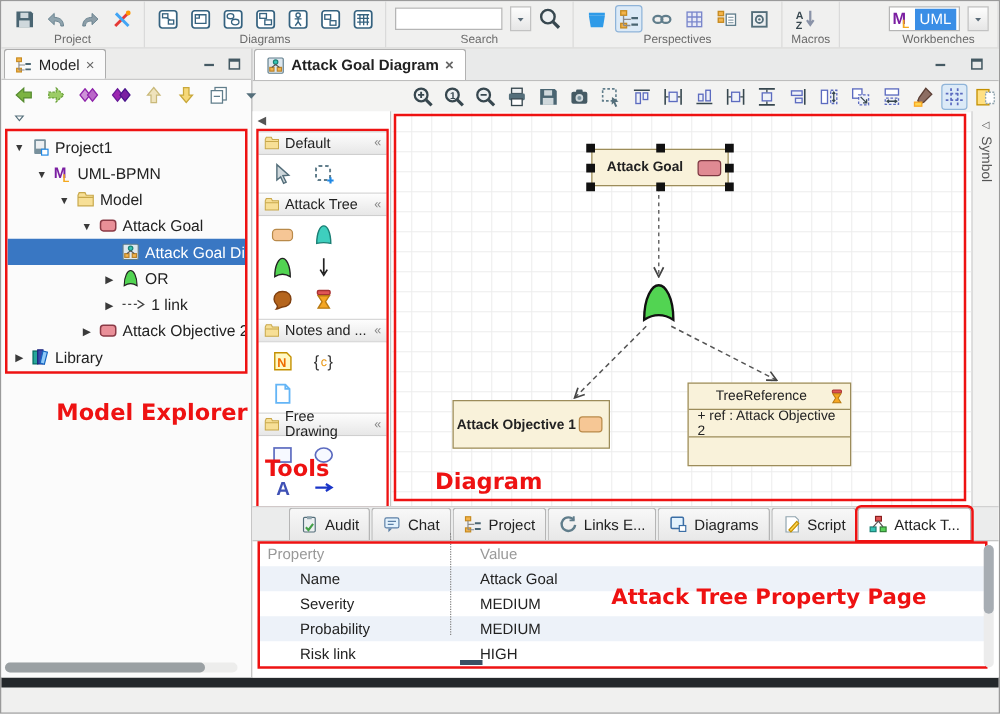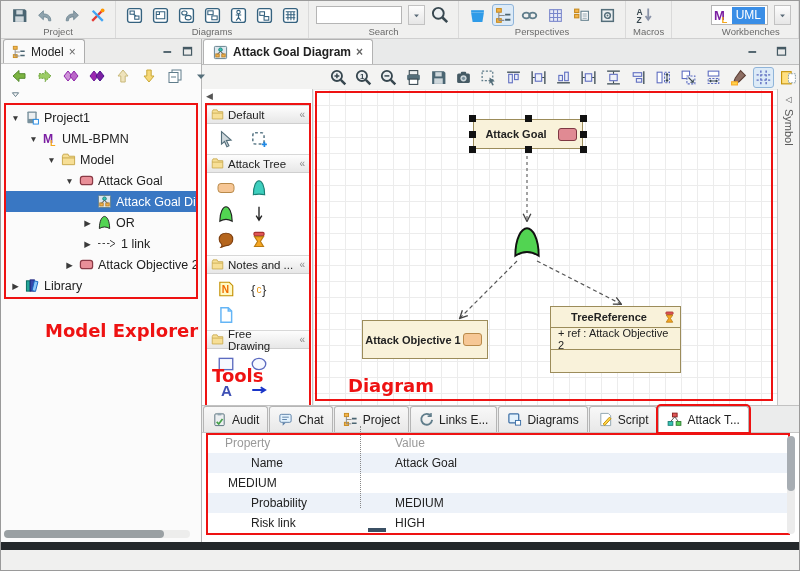--- a/index.html
+++ b/index.html
@@ -71,36 +71,36 @@
   .symbol-strip{width:22px;background:#f3f3f2;border-left:1px solid #c5c5c5;display:flex;flex-direction:column;align-items:center;padding-top:6px;gap:5px;flex:none;}
   .vtext{writing-mode:vertical-rl;font-size:11px;color:#555;}
 
   .node{position:absolute;background:var(--nodefill);border:1px solid var(--nodeborder);display:flex;align-items:center;font-size:11px;font-weight:bold;}
   .node .nlabel{flex:1;text-align:center;overflow:hidden;}
   .badge{width:19px;height:13px;border-radius:3px;margin-right:5px;flex:none;}
   .badge.pink{background:var(--badgepink);border:1.5px solid #7e3842;}
   .badge.orange{background:var(--badgeorange);border:1.5px solid #b98a4a;}
   .handle{position:absolute;width:7px;height:7px;background:#111;}
   .treeref{position:absolute;background:var(--nodefill);border:1px solid var(--nodeborder);font-size:11px;}
-  .tr-head{height:21px;border-bottom:1px solid var(--nodeborder);display:flex;align-items:center;padding:0 4px;font-weight:bold;}
+  .tr-head{height:21px;border-bottom:1px solid var(--nodeborder);display:flex;align-items:center;padding:0 4px;font-weight:normal;}
   .tr-head .nlabel{flex:1;text-align:center;}
   .tr-attr{height:22px;border-bottom:1px solid var(--nodeborder);display:flex;align-items:center;padding:0 7px;}
   .tr-empty{height:22px;}
   .connectors{position:absolute;inset:0;pointer-events:none;}
 
   
   .bottom-panel{height:137px;background:#fff;border-top:1px solid #c2c2c2;position:relative;flex:none;}
-  .btabs{height:27px;display:flex;align-items:flex-end;background:#ebecec;border-bottom:1px solid #c6c6c6;}
+  .btabs{height:27px;display:flex;align-items:flex-end;background:#ebecec;border-bottom:1px solid #c6c6c6;padding-left:28px;}
   .btab{height:26px;display:flex;align-items:center;gap:5px;padding:0 8px;border:1px solid #b5b5b5;border-bottom:none;border-radius:3px 3px 0 0;background:linear-gradient(#f8f8f8,#e8e8e8);white-space:nowrap;margin-left:1px;}
   .btab.active{background:#fff;outline:2px solid var(--red);}
   .prop-redbox{position:absolute;left:4px;top:27px;width:584px;height:102px;border:2px solid var(--red);pointer-events:none;}
   .prop-table{position:absolute;left:4px;top:27px;width:584px;}
   .prow{height:20px;display:flex;align-items:center;font-size:12px;}
   .prow.head{color:#999;}
-  .prow .c1{width:156px;padding-left:8px;flex:none;margin-left:11px;}
+  .prow .c1{width:156px;padding-left:8px;flex:none;}
   .prow:not(.head) .c1{padding-left:34px;}
   .prow .c2{padding-left:22px;}
   .prow.alt{background:#edf2f9;}
   .col-divider{position:absolute;left:158px;top:20px;height:82px;border-left:1px dotted #888;pointer-events:none;}
   .scroll-dash{position:absolute;left:166px;top:122px;width:18px;height:4px;background:#3b5064;}
   .vscroll{position:absolute;right:4px;top:30px;width:8px;height:98px;background:#ececec;border-radius:4px;}
   .vscroll .thumb{width:8px;height:55px;background:#a7adb3;border-radius:4px;}
 
   .statusbar{height:8px;background:#24282b;}
 </style>
@@ -1053,33 +1053,35 @@
         <div class="prop-table">
             <div class="prow head">
               <span class="c1">Property</span>
               <span class="c2">Value</span>
             </div>
             <div class="prow alt">
               <span class="c1">Name</span>
               <span class="c2">Attack Goal</span>
             </div>
             <div class="prow">
+              <span class="c1">Severity</span>
               <span class="c2">MEDIUM</span>
             </div>
             <div class="prow alt">
               <span class="c1">Probability</span>
               <span class="c2">MEDIUM</span>
             </div>
             <div class="prow">
               <span class="c1">Risk link</span>
               <span class="c2">HIGH</span>
             </div>
           </div>
         <div class="col-divider"></div>
         <div class="prop-redbox"></div>
+        <div class="annotation" style="left:287px;top:62px;font-size:17px">Attack Tree Property Page</div>
         <div class="scroll-dash"></div>
         <div class="vscroll">
             <div class="thumb"></div>
           </div>
       </div>
     </div>
   </div>
 
   <div class="statusbar"></div>
 </div>

